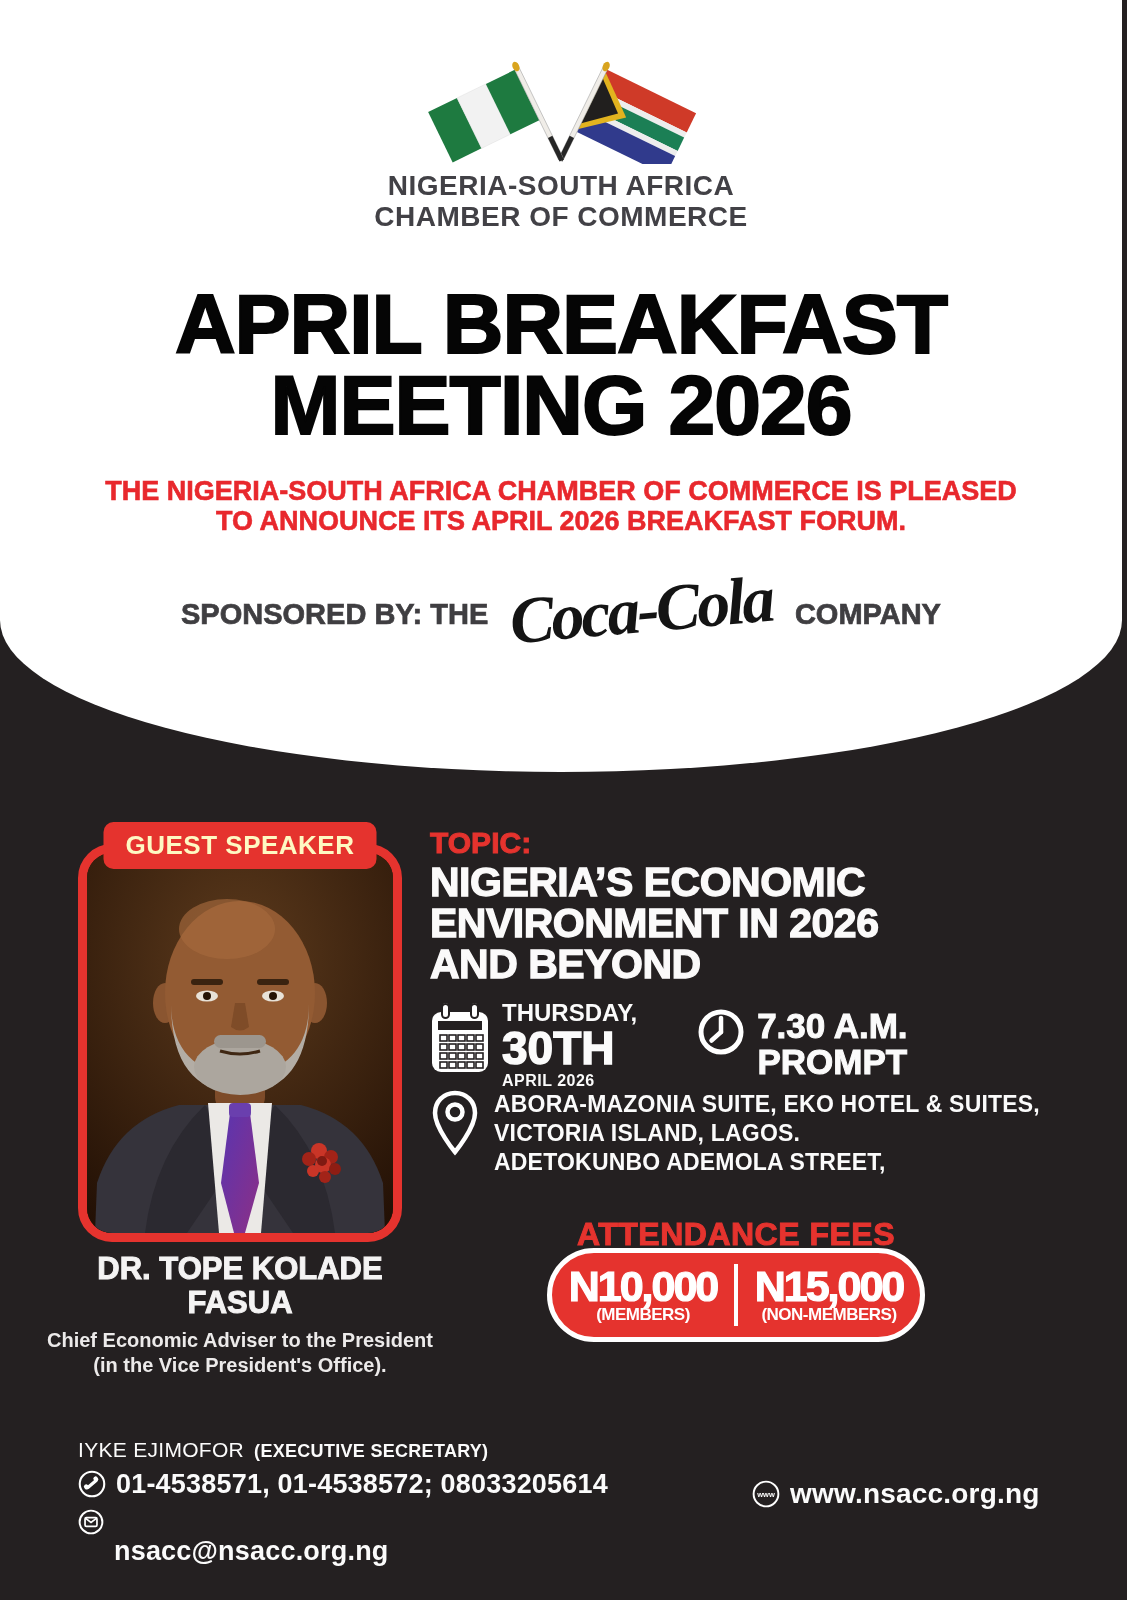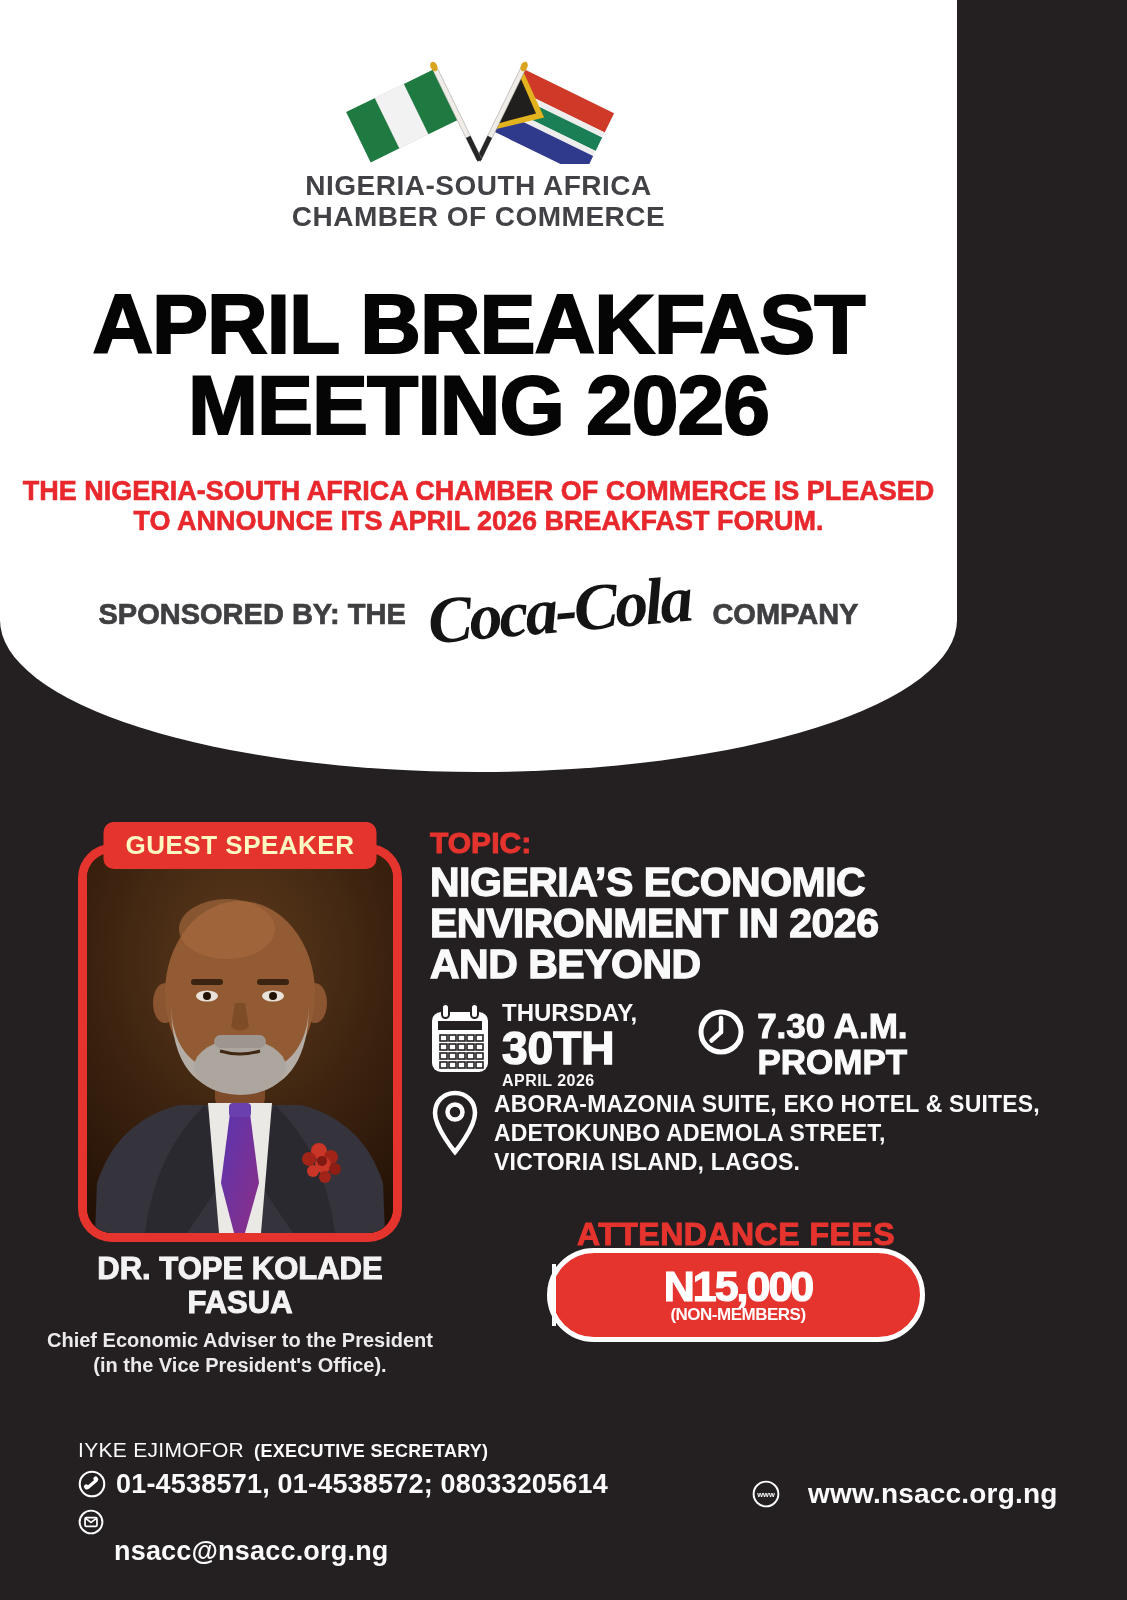--- a/index.html
+++ b/index.html
@@ -1,20 +1,20 @@
 <!DOCTYPE html>
 <html><head>
 <meta charset="utf-8">
 <style>
   html,body{margin:0;padding:0;background:#efefef;}
   body{font-family:"Liberation Sans","DejaVu Sans",sans-serif;-webkit-font-smoothing:antialiased;}
   .canvas{position:relative;width:1127px;height:1600px;margin:0 auto;background:#242021;
           overflow:hidden;outline:1px solid #d6d6d6;}
   
-  .hero{position:absolute;top:0;left:0;width:957px;height:772px;background:#ffffff;
+  .hero{position:absolute;top:0;left:0;width:1122px;height:772px;background:#ffffff;
         border-radius:0 0 50% 50% / 0 0 152px 152px;text-align:center;z-index:2;}
   .flags{display:block;margin:52px auto 0;}
   .org-name{margin-top:6px;font-size:28px;font-weight:bold;line-height:31px;color:#424146;letter-spacing:.5px;}
   .title{margin-top:52px;font-size:84px;line-height:81px;font-weight:bold;color:#050505;
          letter-spacing:-1px;-webkit-text-stroke:2px #050505;}
   .announce{margin-top:30px;font-size:27px;line-height:30px;font-weight:bold;color:#e8282d;
             -webkit-text-stroke:.6px #e8282d;}
   .sponsor-row{margin-top:40px;display:flex;align-items:center;justify-content:center;gap:22px;}
   .sponsor-txt{font-size:29px;font-weight:bold;color:#3f3e41;-webkit-text-stroke:.7px #3f3e41;}
   .coke{font-family:"Liberation Serif","DejaVu Serif",serif;font-style:italic;font-weight:bold;
@@ -60,21 +60,21 @@
   .fee-label{font-size:17px;line-height:18px;font-weight:bold;letter-spacing:-.5px;}
   .fee-divider{width:4px;height:62px;background:#fff;}
   
   .contact{position:absolute;top:1438px;left:78px;}
   .contact-namerow{display:flex;align-items:baseline;gap:10px;}
   .contact-name{font-size:21px;font-weight:normal;letter-spacing:.3px;}
   .contact-title{font-size:18px;font-weight:bold;letter-spacing:.3px;}
   .contact-row{display:flex;align-items:center;gap:10px;margin-top:7px;}
   .contact-txt{font-size:27px;font-weight:bold;letter-spacing:.2px;line-height:30px;}
   .circle-ic{flex:0 0 auto;display:inline-block;}
-  .website{position:absolute;top:1478px;left:752px;display:flex;align-items:center;gap:28px;justify-content:space-between;}
+  .website{position:absolute;top:1478px;left:752px;display:flex;align-items:center;gap:10px;justify-content:space-between;}
   .website-txt{font-size:28px;font-weight:bold;letter-spacing:.2px;}
 </style>
 </head>
 <body>
 
 <div class="canvas">
 
   <div class="hero">
 
     <svg class="flags" width="280" height="112" viewBox="0 0 340 136">
@@ -245,27 +245,31 @@
     </div>
   </div>
 
   <div class="where-row w">
     <svg width="46" height="66" viewBox="0 0 46 66">
       <path d="M23 3 C11 3 3 12 3 23 C3 38 23 62 23 62 C23 62 43 38 43 23 C43 12 35 3 23 3 Z" fill="none" stroke="#fff" stroke-width="4.5"></path>
       <circle cx="23" cy="22" r="7.5" fill="none" stroke="#fff" stroke-width="4.5"></circle>
     </svg>
     <div class="venue-block">
       <div>ABORA-MAZONIA SUITE, EKO HOTEL &amp; SUITES,</div>
+      <div>VICTORIA ISLAND, LAGOS.</div>
       <div>ADETOKUNBO ADEMOLA STREET,</div>
-      <div>VICTORIA ISLAND, LAGOS.</div>
     </div>
   </div>
 
   <div class="fees-heading red">ATTENDANCE FEES</div>
   <div class="fee-pill">
+    <div class="fee-cell">
+      <div class="fee-amount">N10,000</div>
+      <div class="fee-label">(MEMBERS)</div>
+    </div>
     <div class="fee-divider"></div>
     <div class="fee-cell">
       <div class="fee-amount">N15,000</div>
       <div class="fee-label">(NON-MEMBERS)</div>
     </div>
   </div>
 
   <div class="contact w">
     <div class="contact-namerow">
       <span class="contact-name">IYKE EJIMOFOR</span>

